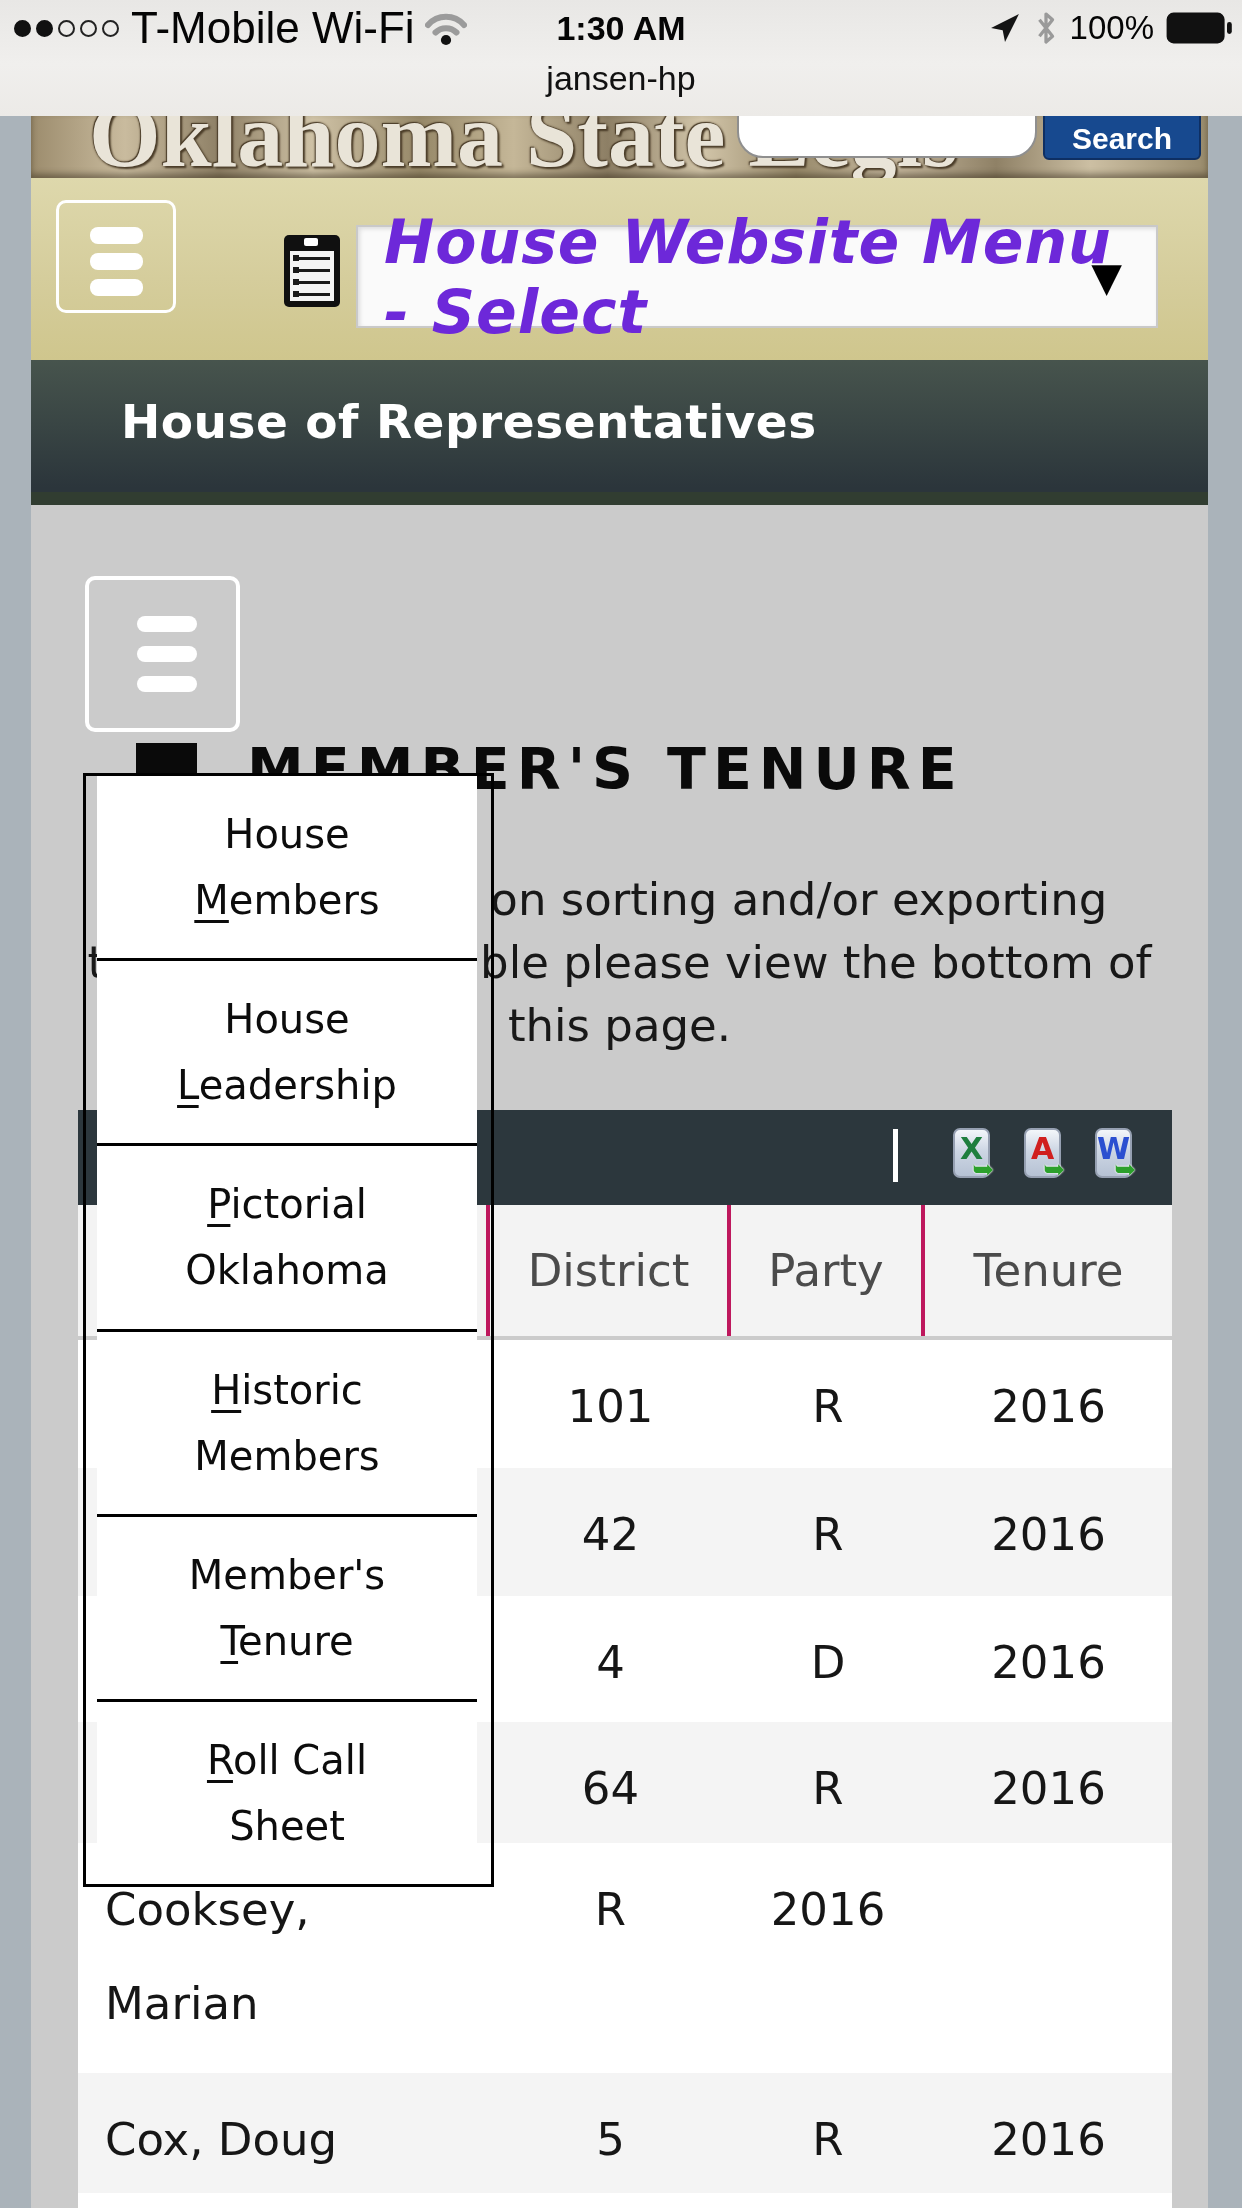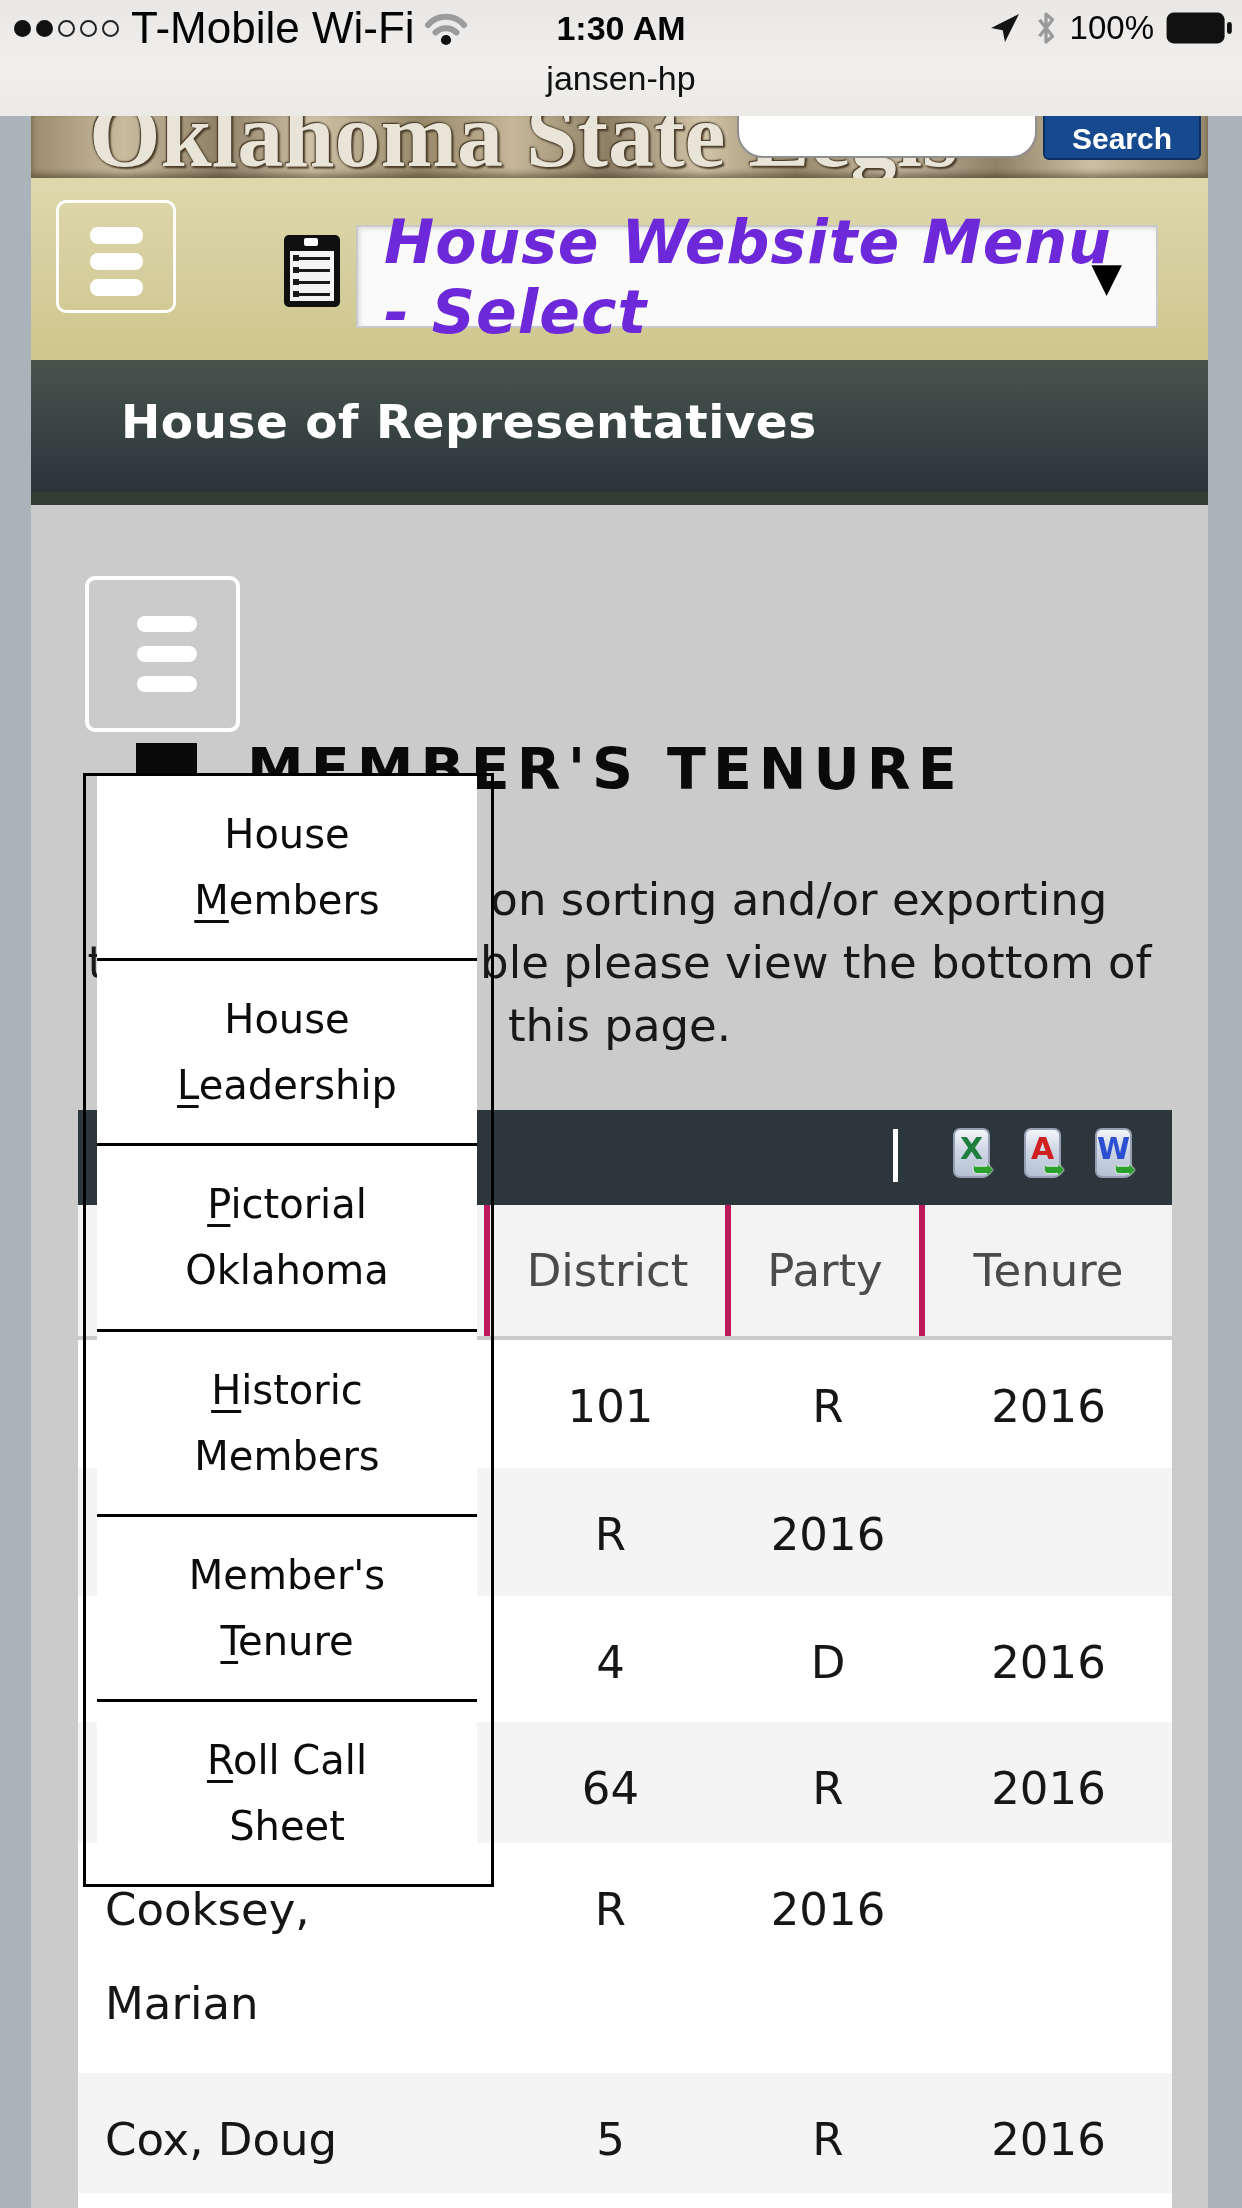--- a/index.html
+++ b/index.html
@@ -74,21 +74,21 @@
   .tb-icons{position:absolute;right:40px;top:18px;display:flex;gap:34px;}
   .ficon{position:relative;width:37px;height:50px;border-radius:7px;border:2px solid #96a0b2;
          background:linear-gradient(180deg,#f3f6fa 0%,#cdd6e4 45%,#b6c2d4 100%);}
   .ficon .letter{position:absolute;left:0;top:1px;width:100%;text-align:center;font-size:30px;font-weight:800;
          font-family:"DejaVu Sans",sans-serif;}
   .ficon .arr{position:absolute;right:-6px;bottom:-8px;font-size:26px;color:#2ca02c;font-weight:bold;
          text-shadow:0 0 2px #fff,0 0 2px #fff;}
   .tbl{position:absolute;left:47px;top:700px;width:1094px;z-index:1;font-size:45px;color:#161616;}
   .thead{display:grid;grid-template-columns:412px 241px 194px 247px;height:131px;}
   .th{background:#f3f3f3;color:#4b4b4b;display:flex;align-items:center;justify-content:center;
-      border-right:6px solid #be185d;}
+      border-right:4px solid #be185d;}
   .th:last-child{border-right:none;}
   .tgap{height:4px;}
   .trow{display:grid;grid-template-columns:412px 241px 194px 247px;background:#fff;}
   .trow.alt{background:#f4f4f4;}
   .td{padding-top:20px;line-height:94px;text-align:center;}
   .td.name{text-align:left;padding-left:27px;padding-right:30px;}
   
   .menu{position:absolute;left:52px;top:268px;width:411px;height:1114px;border:3px solid #000;
         background:transparent;z-index:30;}
   .menu-inner{margin-left:11px;margin-right:14px;height:100%;background:#fff;display:flex;
@@ -226,20 +226,21 @@
       <div class="tgap"></div>
       <div id="tbody">
           <div class="trow" style="height: 128px;">
             <div class="td name"></div>
             <div class="td">101</div>
             <div class="td">R</div>
             <div class="td">2016</div>
           </div>
           <div class="trow alt" style="height: 128px;">
             <div class="td name"></div>
+            <div class="td">42</div>
             <div class="td">R</div>
             <div class="td">2016</div>
           </div>
           <div class="trow" style="height: 126px;">
             <div class="td name"></div>
             <div class="td">4</div>
             <div class="td">D</div>
             <div class="td">2016</div>
           </div>
           <div class="trow alt" style="height: 121px;">

